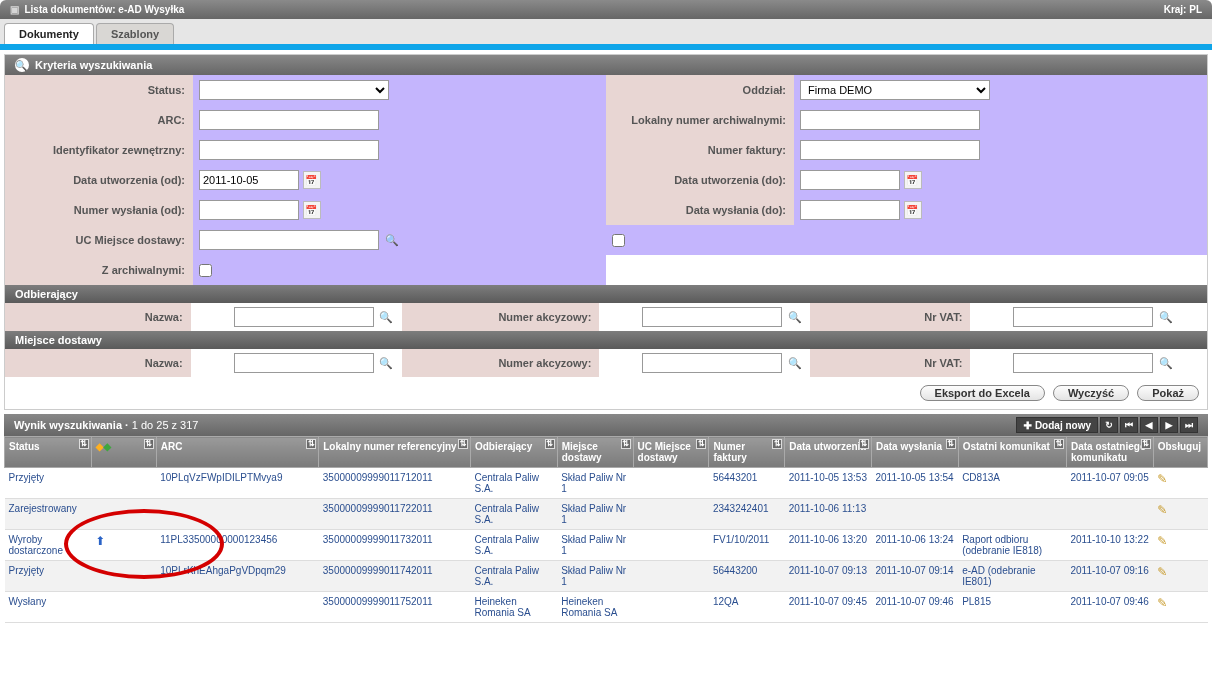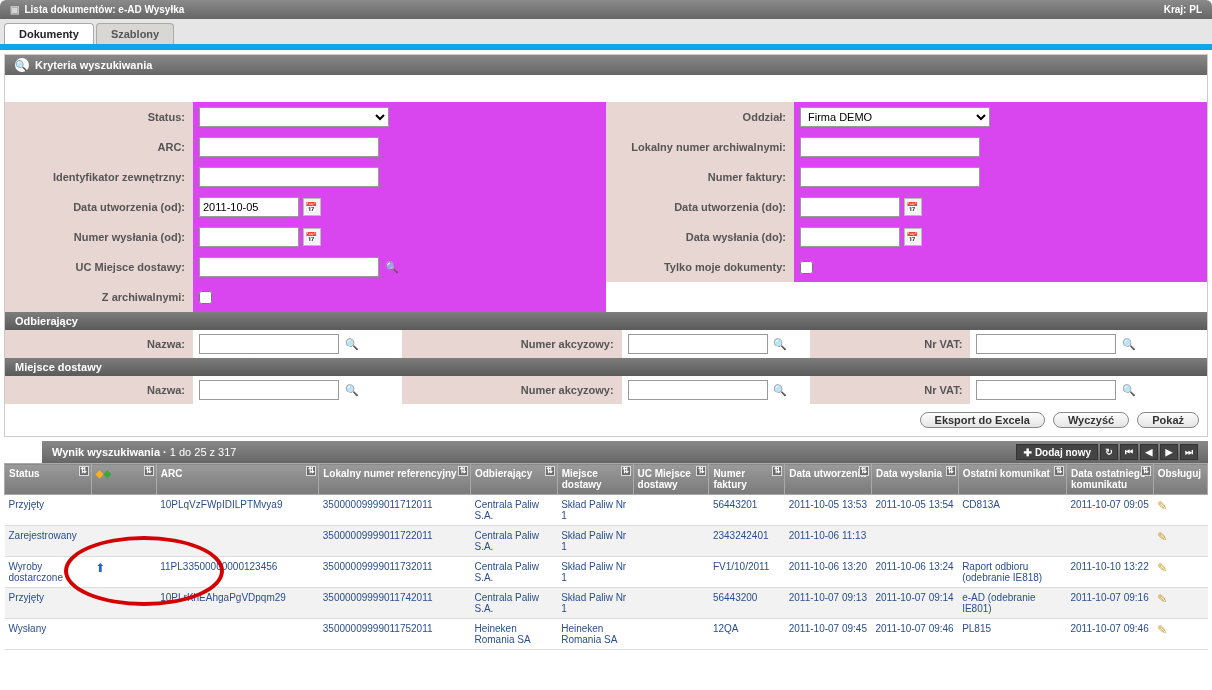--- a/index.html
+++ b/index.html
@@ -11,39 +11,39 @@
 
   .tabstrip { background:#e6e6e6; border-bottom:6px solid #0ea5e9; padding:4px 4px 0 4px; display:flex; gap:2px; }
   .tab { background:#d9d7d4; padding:4px 14px; border:1px solid #aaa; border-bottom:none; border-radius:4px 4px 0 0; cursor:pointer; font-weight:bold; color:#555;}
   .tab.active { background:#fff; color:#222; }
 
   .panel { border:1px solid #ccc; margin:4px; }
   .section-header { background:linear-gradient(#888,#666); color:#fff; font-weight:bold; padding:3px 10px; display:flex; align-items:center; gap:6px;}
   .section-header.sub { background:linear-gradient(#7d7d7d,#5a5a5a); font-size:11px;}
   .mag-icon { background:#fff; color:#3a6fb7; border-radius:50%; width:14px; height:14px; display:inline-flex; align-items:center; justify-content:center; font-size:10px;}
 
-  .form-grid { display:flex; flex-wrap:wrap; background:#fff;margin-top:27px; }
+  .form-grid { display:flex; flex-wrap:wrap; background:#fff; }
   .form-row { display:flex; width:100%; }
   .cell { padding:4px 6px; display:flex; align-items:center; min-height:30px; }
   .lbl { width:188px; background:#e8d6d3; justify-content:flex-end; color:#555; font-weight:bold; padding-right:8px;}
-  .val { background:#d946ef; flex:1; gap:4px;}
+  .val { background:#c4b5fd; flex:1; gap:4px;}
   .col { width:50%; display:flex; }
   input[type=text], select { border:1px solid #999; height:20px; font-size:11px; padding:1px 3px; }
   input[type=text]{ width:180px; }
   select{ width:190px; background:#fff;}
   .search-btn { width:18px; height:18px; display:inline-flex; align-items:center; justify-content:center; cursor:pointer; }
   .cal-btn { width:18px; height:18px; border:1px solid #bbb; display:inline-flex; align-items:center; justify-content:center; background:#f4f4f4; font-size:10px; cursor:pointer;}
   .three-col { display:flex; width:100%; }
-  .three-col .col3 { display:flex; }
+  .three-col .col3 { display:flex;gap:37px; }
   .three-col .lbl3 { width:188px; background:#e8d6d3; display:flex; align-items:center; justify-content:flex-end; padding:4px 8px; color:#555; font-weight:bold;}
   .three-col .val3 { background:#fff; display:flex; align-items:center; padding:4px 6px; gap:4px; flex:1;}
   .actions { display:flex; justify-content:flex-end; gap:8px; padding:8px; background:#fff;}
   .btn { border:1px solid #888; border-radius:12px; background:linear-gradient(#fdfdfd,#e4e4e4); padding:1px 14px; font-weight:bold; color:#333; cursor:pointer; font-size:11px;}
 
-  .results-header { background:linear-gradient(#888,#666); color:#fff; font-weight:bold; padding:3px 10px; display:flex; justify-content:space-between; align-items:center;margin-left:38px;}
+  .results-header { background:linear-gradient(#888,#666); color:#fff; font-weight:bold; padding:3px 10px; display:flex; justify-content:space-between; align-items:center;}
   .results-header .navbtns { display:flex; gap:2px; align-items:center;}
   .navbtn { background:#444; color:#fff; border:1px solid #333; width:18px; height:16px; display:inline-flex; align-items:center; justify-content:center; font-size:9px; cursor:pointer;}
   .addnew { background:#444; color:#fff; border:1px solid #333; height:16px; padding:0 6px; display:inline-flex; align-items:center; font-size:10px; cursor:pointer; gap:3px;}
 
   table.results { width:100%; border-collapse:collapse; table-layout:fixed;}
   table.results th { background:linear-gradient(#9a9a9a,#7a7a7a); color:#fff; font-size:10px; text-align:left; padding:4px 4px; border:1px solid #aaa; vertical-align:top; position:relative;}
   table.results th .sortbox { position:absolute; right:2px; top:2px; width:10px; height:10px; border:1px solid #ddd; background:#6a6a6a; font-size:8px; line-height:8px; text-align:center; cursor:pointer;}
   table.results td { padding:4px 4px; border-bottom:1px solid #ddd; font-size:10px; color:#2a4e8f; vertical-align:top;}
   table.results tr:nth-child(even) td { background:#f2f2f2; }
   .pencil { color:#c79a2a; cursor:pointer; font-size:12px;}
@@ -151,21 +151,20 @@
       </div>
       <div class="form-row">
         <div class="col">
             <div class="cell lbl">UC Miejsce dostawy:</div>
           <div class="cell val">
               <input type="text" style="">
               <span class="search-btn">🔍</span>
             </div>
           </div>
         <div class="col">
-            <div class="cell lbl">Tylko moje dokumenty:</div>
           <div class="cell val">
               <input type="checkbox" style="">
             </div>
           </div>
       </div>
       <div class="form-row">
         <div class="col">
             <div class="cell lbl">Z archiwalnymi:</div>
           <div class="cell val">
               <input type="checkbox" style="">

